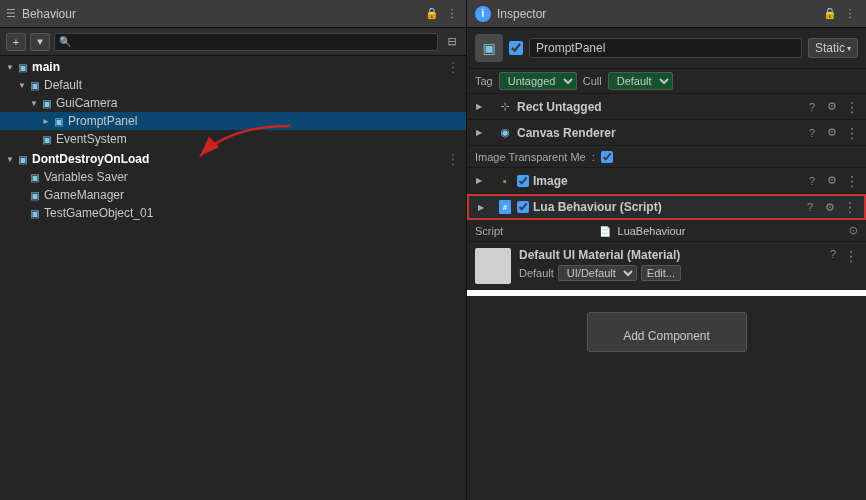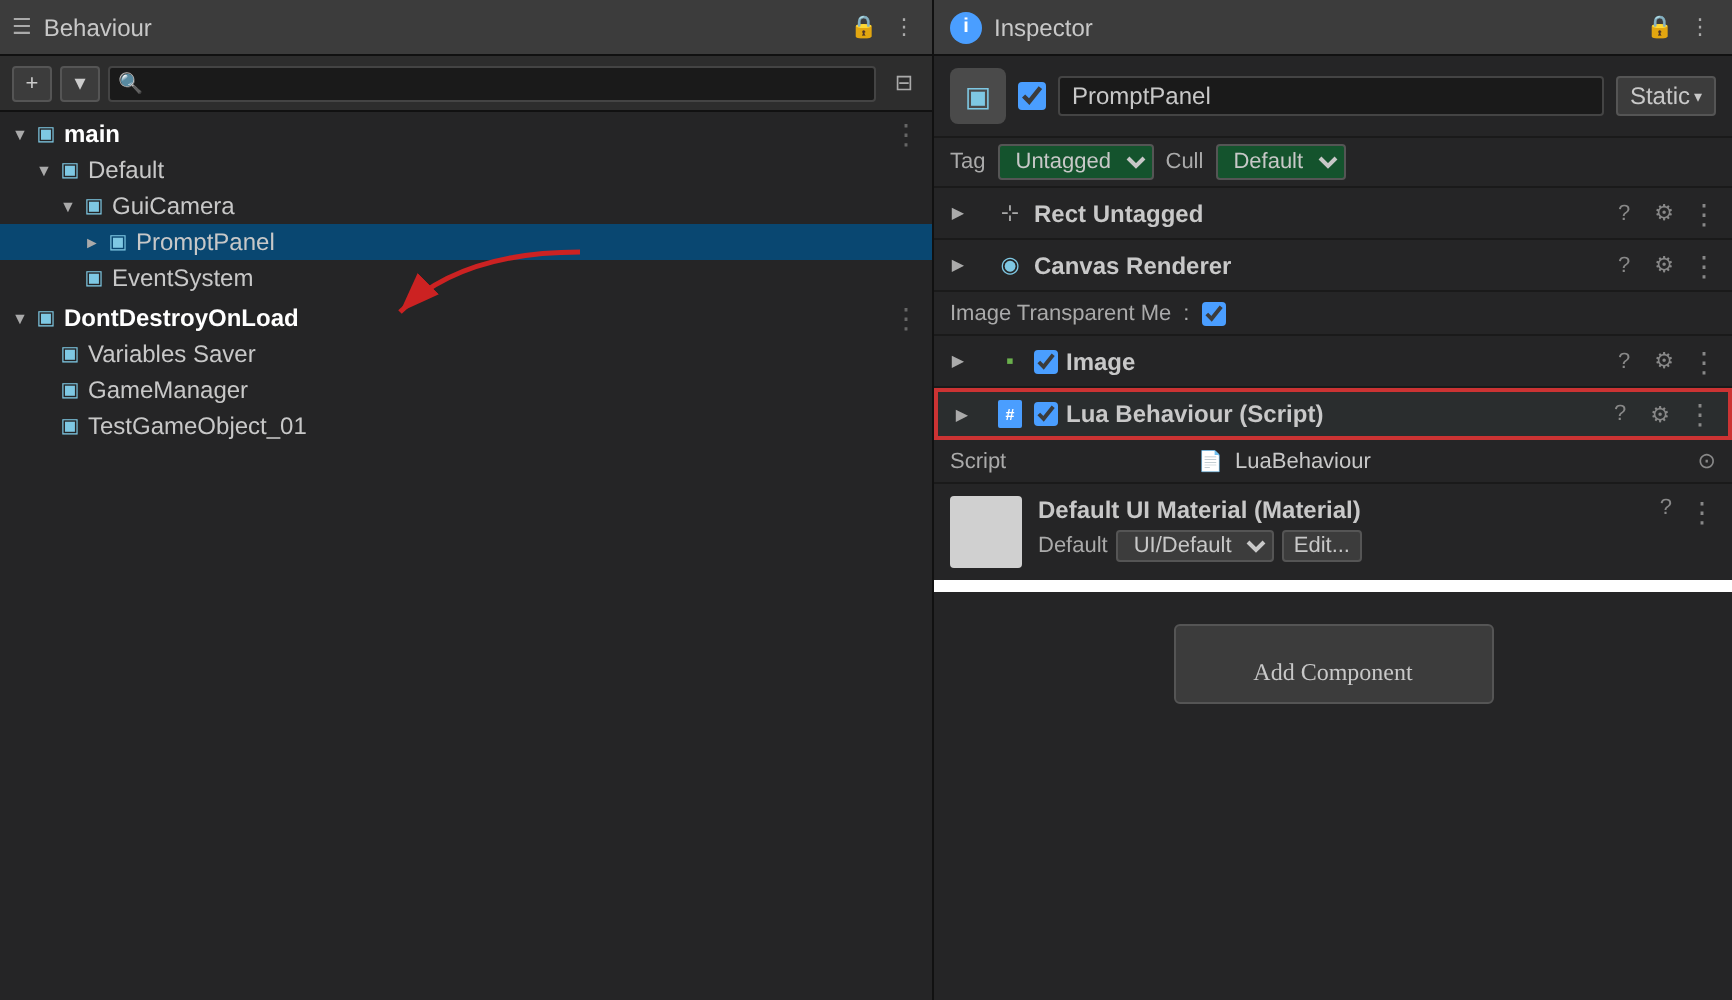--- a/index.html
+++ b/index.html
@@ -481,21 +481,20 @@
     .add-component-btn {
       background: #3c3c3c;
       border: 1px solid #555;
       border-radius: 3px;
       height: 40px;
       padding: 16px 20px;
       color: #c8c8c8;
       font-size: 12px;
       cursor: pointer;
       min-width: 160px;
-      font-family: Liberation Serif, serif;
     }
 
     .icon-script {
       width: 12px;
       height: 14px;
       background: #4a9eff;
       border-radius: 1px;
       display: flex;
       align-items: center;
       justify-content: center;

